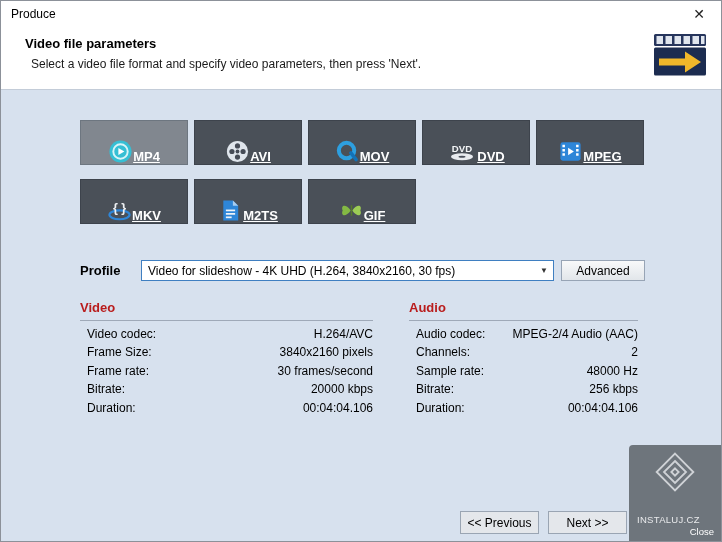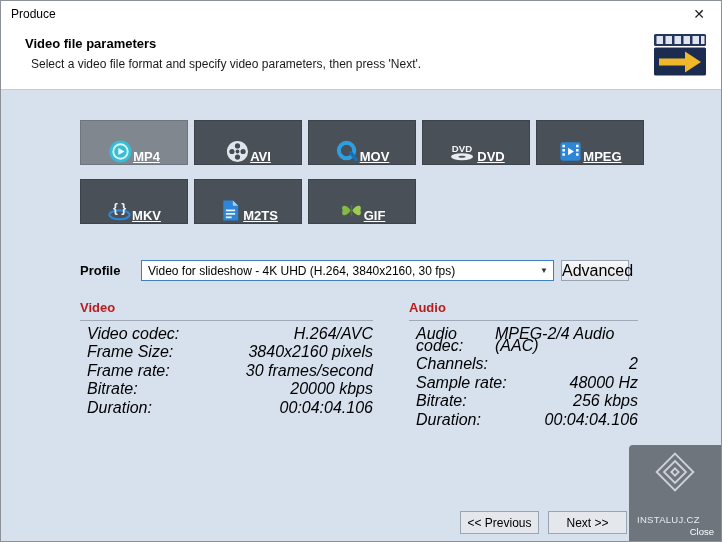--- a/index.html
+++ b/index.html
@@ -24,30 +24,30 @@
     cursor:pointer; font-family:inherit;text-decoration:underline; }
   .fmt.selected { background:#81878f; border-color:#6d7680; }
   .ficon { display:flex; align-items:center; }
 
   .profile-row { position:absolute; left:79px; top:170px; display:flex; align-items:center; }
   .profile-label { font-size:13px; font-weight:bold; width:61px; color:#000; }
   .combo { width:413px; height:21px; background:#fff; border:1px solid #3f7fc1;
     display:flex; align-items:center; padding:0 5px 0 6px; font-size:12px; cursor:pointer; }
   .combo .val { flex:1; white-space:nowrap; overflow:hidden; color:#000; }
   .combo .arrow { font-size:8px; color:#333; padding-left:4px; }
-  .advanced { margin-left:7px; width:68px; height:21px; font-size:16px; color:#000;
+  .advanced { margin-left:7px; width:84px; height:21px; font-size:12px; color:#000;
     background:linear-gradient(#f8f9fa,#e2e6ea); border:1px solid #97a4b5; font-family:inherit; cursor:pointer; }
 
   .col { position:absolute; }
   .video-col { left:79px; top:210px; width:293px; }
   .audio-col { left:408px; top:210px; width:229px; }
   .col h2 { font-size:13px; font-weight:bold; color:#b91c1c; }
   .rule { height:1px; background:#9fa9b8; margin-top:5px; }
-  .row { display:flex; justify-content:space-between; font-size:16px; color:#000;
-    padding-left:7px; margin-top:6.5px; line-height:12px;font-style:italic; }
+  .row { display:flex; justify-content:space-between; font-size:12px; color:#000;
+    padding-left:7px; margin-top:6.5px; line-height:12px; }
   .row:first-of-type { margin-top:12px; }
 
   .footer { position:absolute; left:459px; top:421px; display:flex; gap:9px; }
   .btn { width:79px; height:23px; font-size:12px; color:#000; background:#e4e7eb;
     border:1px solid #9aa5b3; font-family:inherit; cursor:pointer; }
 
   .watermark { position:absolute; right:0; bottom:0; width:92px; height:96px;
     background:rgba(96,101,108,0.88); border-top-left-radius:4px; color:#e9eaec; }
   .wm-logo { position:absolute; left:50%; top:5px; transform:translateX(-50%); }
   .wm-text { position:absolute; left:8px; bottom:16px; font-size:9.5px; letter-spacing:.3px; }

